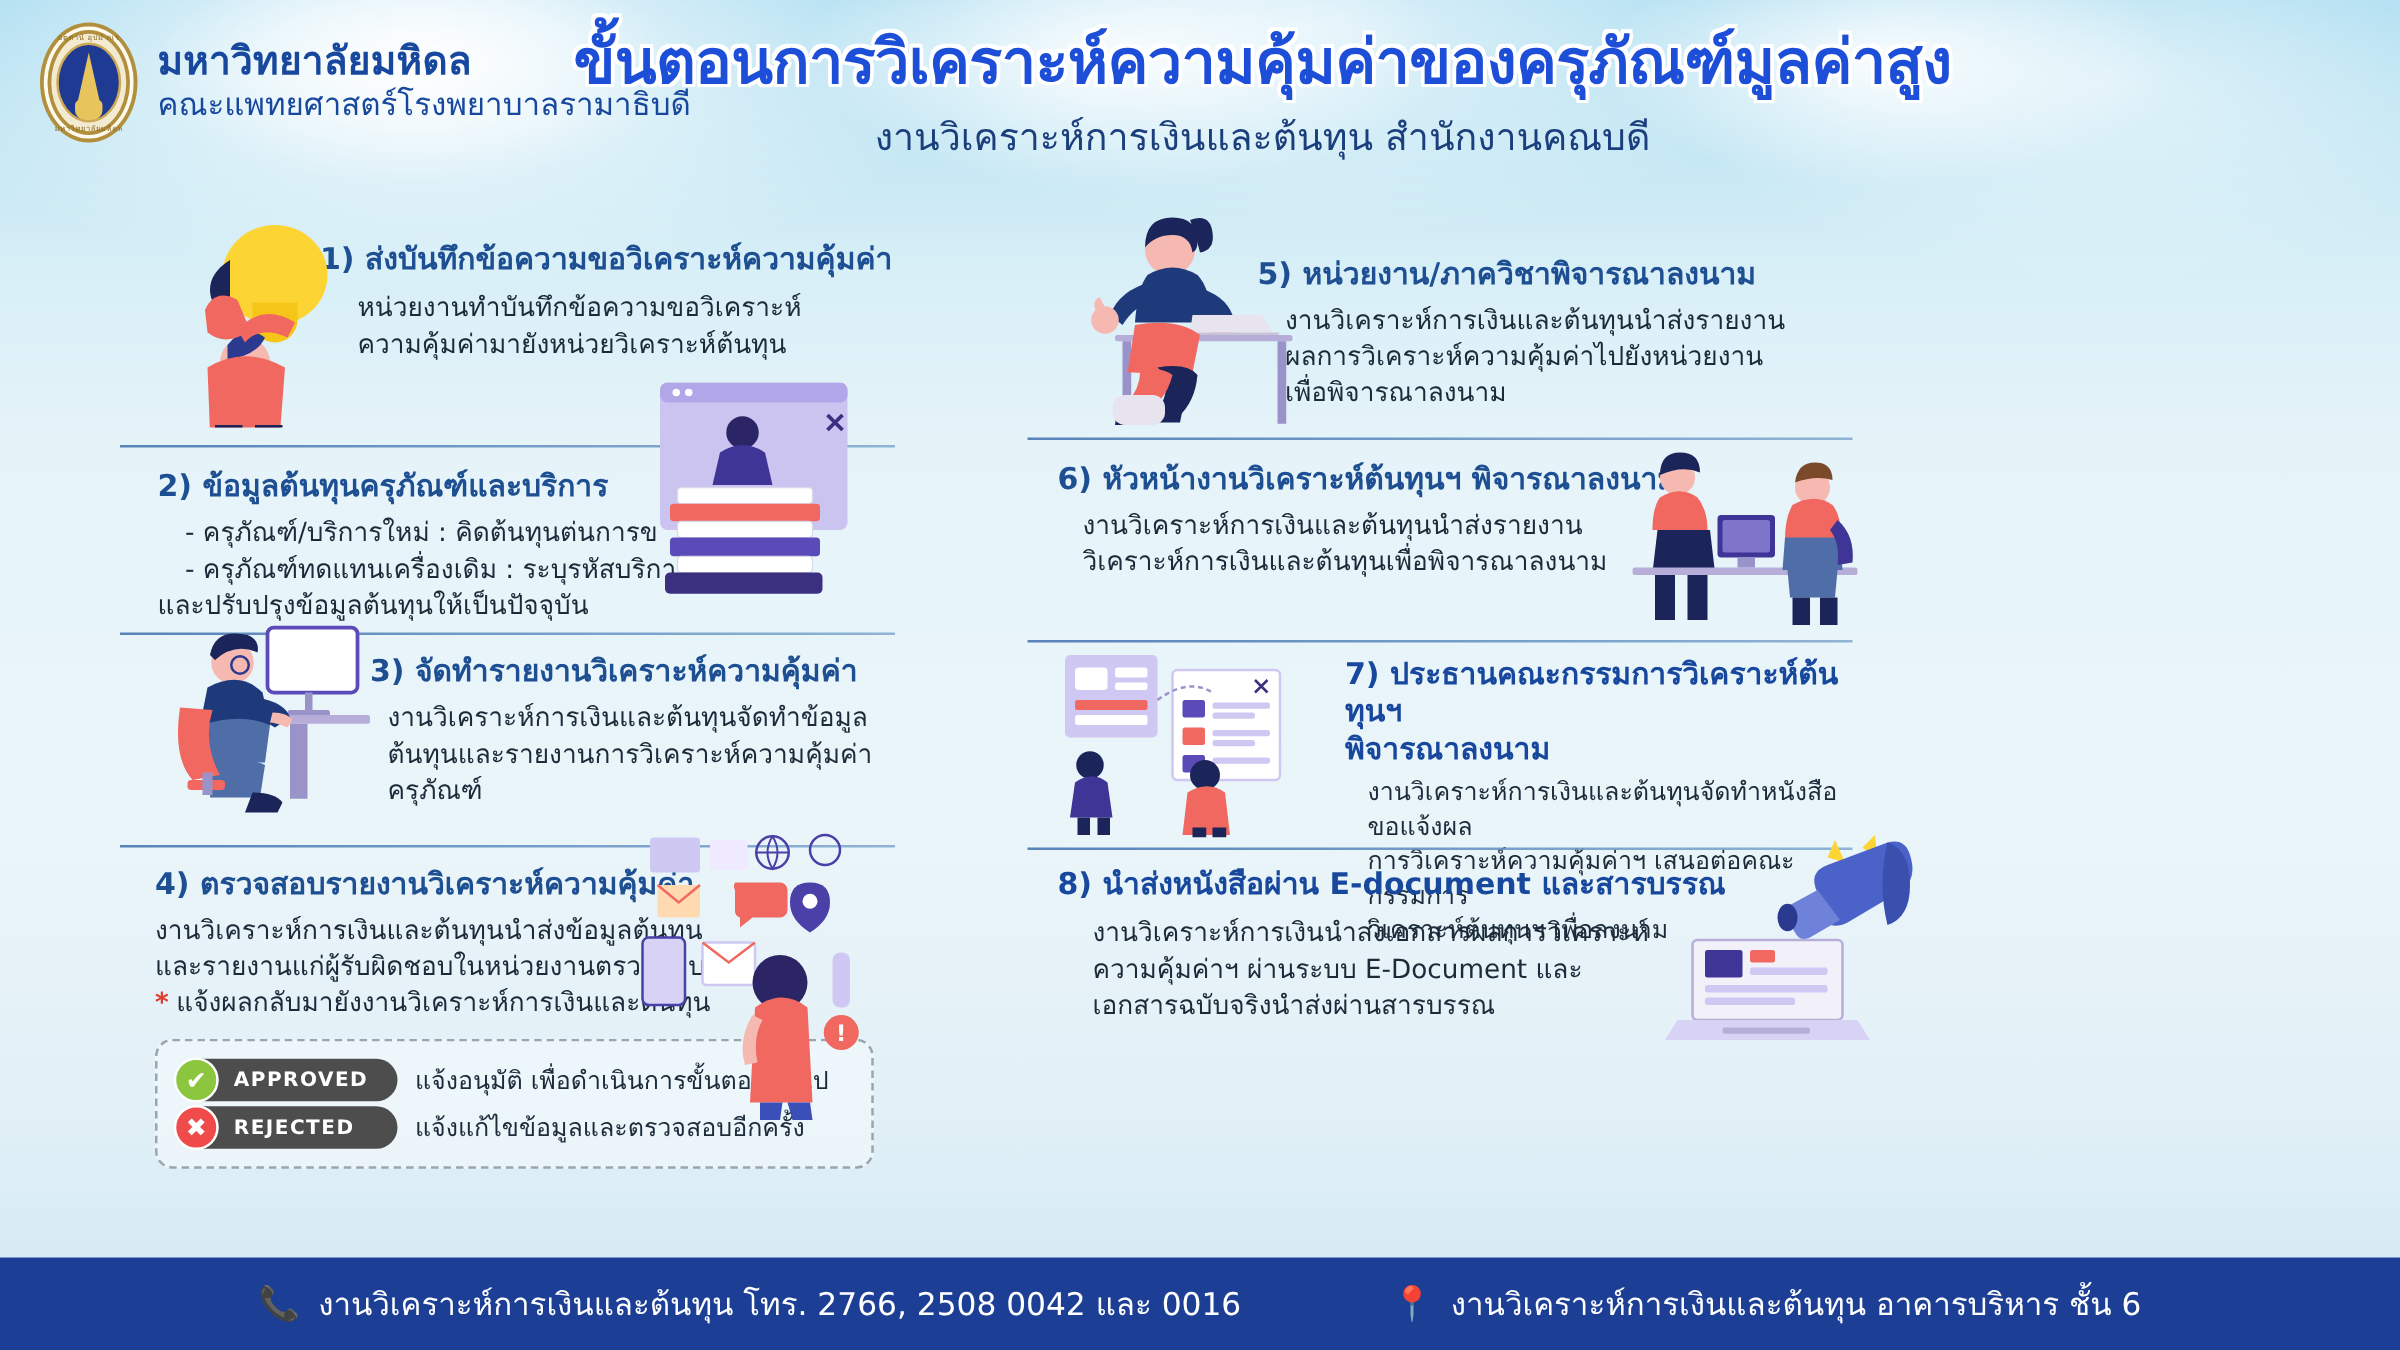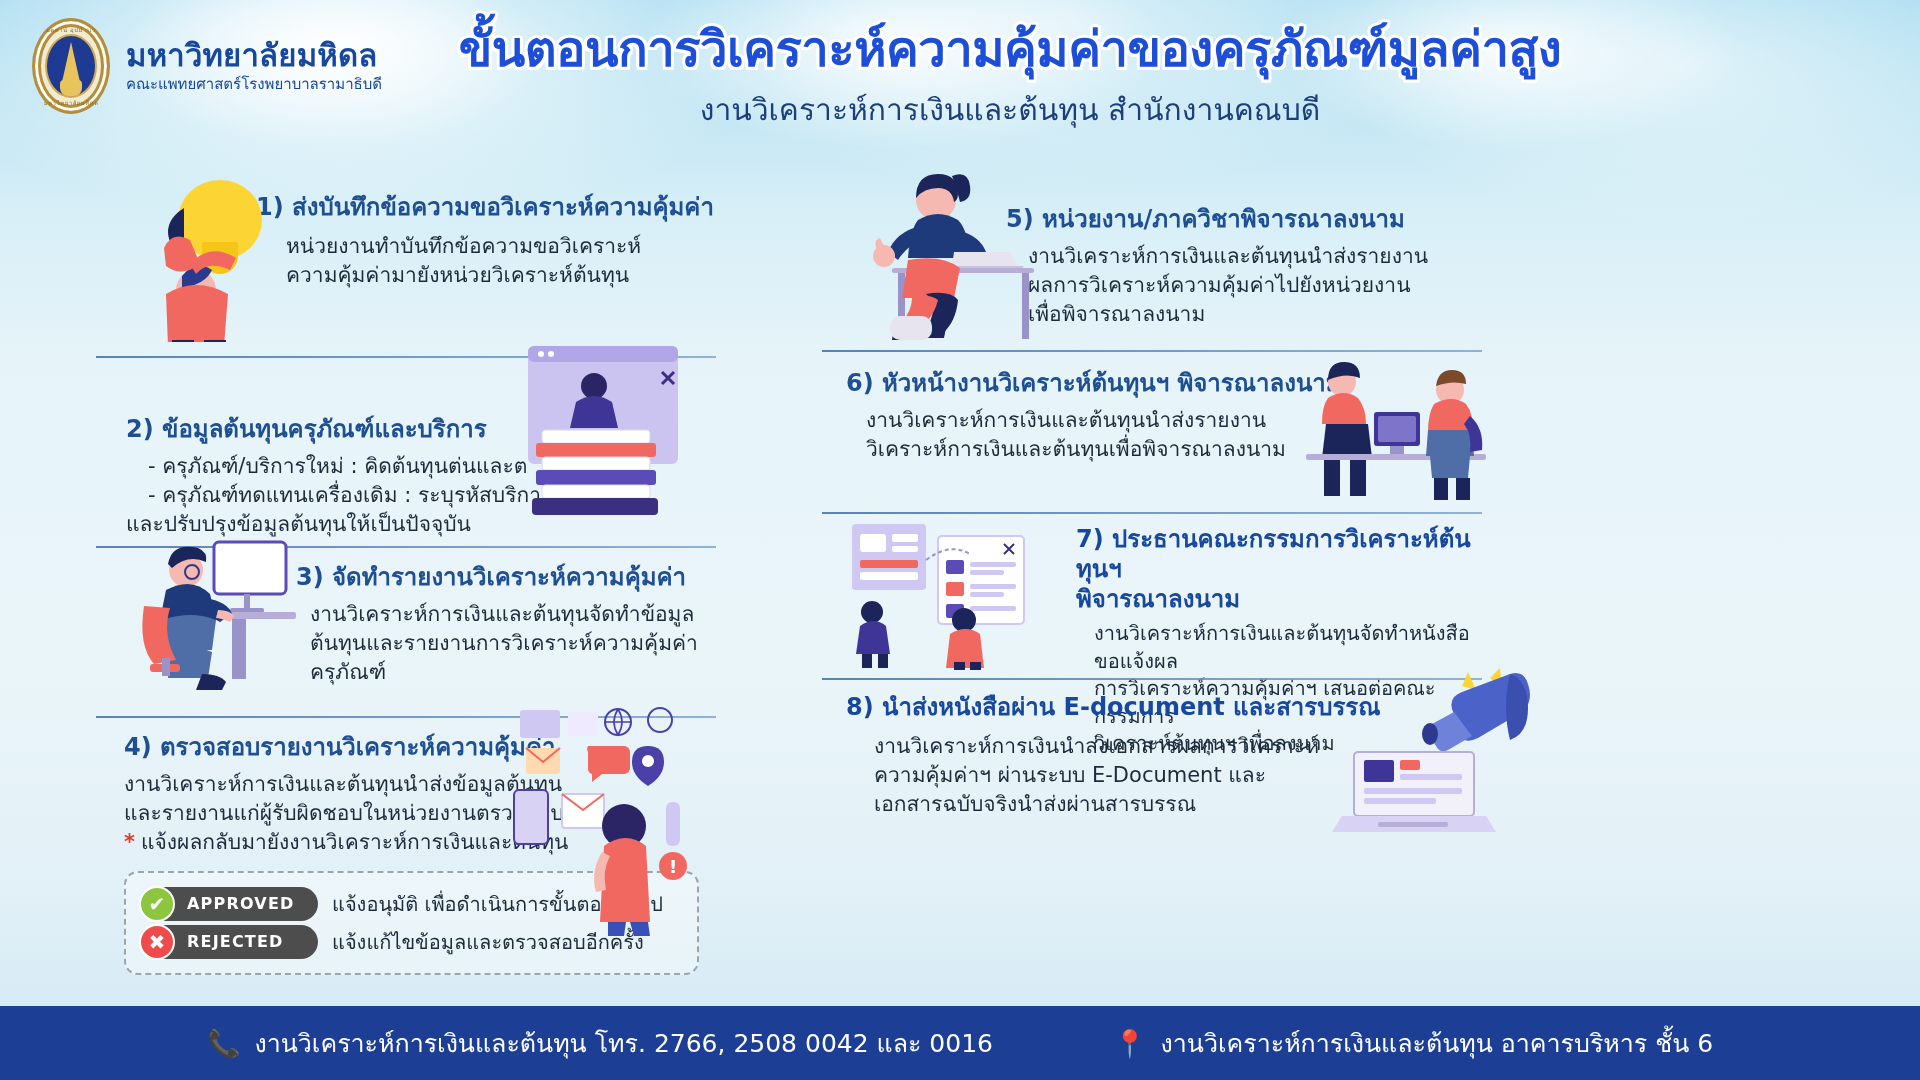--- a/index.html
+++ b/index.html
@@ -44,21 +44,21 @@
     content:""; position:absolute; left:-11px; top:38px; width:22px; height:16px;
     background:#e8c45c; border-radius:4px 4px 8px 8px;
   }
   .crest-text-top, .crest-text-bot {
     position:absolute; left:0; right:0; text-align:center;
     font-size:6px; color:#8a6a22; letter-spacing:.5px;
   }
   .crest-text-top { top:7px; }
   .crest-text-bot { bottom:6px; }
   .uni-name { font-size:31px; font-weight:700; color:#17489e; line-height:1.08; letter-spacing:.2px; }
-  .fac-name { font-size:15px; font-weight:400; color:#17489e; line-height:1.2; margin-top:2px; }
+  .fac-name { font-size:25px; font-weight:400; color:#17489e; line-height:1.2; margin-top:2px; }
 
   .title-block { position:absolute; left:420px; top:22px; width:1180px; text-align:center; }
   .main-title {
     font-size:49px; font-weight:800; color:#1d4ed8; line-height:1.14;
     letter-spacing:-.5px;
     text-shadow:
       -2.5px -2.5px 0 #fff, 2.5px -2.5px 0 #fff, -2.5px 2.5px 0 #fff, 2.5px 2.5px 0 #fff,
       0 -3px 0 #fff, 0 3px 0 #fff, -3px 0 0 #fff, 3px 0 0 #fff;
   }
   .sub-title { font-size:30px; font-weight:500; color:#1b3f7d; margin-top:8px; }
@@ -181,24 +181,24 @@
         <circle cx="110" cy="40" r="13" fill="#2b2565"></circle>
         <path d="M92 56 q18 -12 36 0 l6 26 h-48 z" fill="#3f3597"></path>
         <rect x="58" y="84" width="108" height="13" rx="3" fill="#fff" stroke="#d8d8e8"></rect>
         <rect x="52" y="97" width="120" height="14" rx="3" fill="#f0685f"></rect>
         <rect x="58" y="111" width="108" height="13" rx="3" fill="#fff" stroke="#d8d8e8"></rect>
         <rect x="52" y="124" width="120" height="15" rx="3" fill="#5b4bb8"></rect>
         <rect x="58" y="139" width="108" height="13" rx="3" fill="#fff" stroke="#d8d8e8"></rect>
         <rect x="48" y="152" width="126" height="17" rx="4" fill="#3b2f80"></rect>
       </svg>
     </div>
-    <div style="padding-left:30px; padding-top:16px;margin-top:40px;">
+    <div style="padding-left:30px; padding-top:16px;">
       <div class="step-head">2) ข้อมูลต้นทุนครุภัณฑ์และบริการ</div>
       <div class="step-body" style="margin-top:8px; padding-left:22px;">
-        <div>- ครุภัณฑ์/บริการใหม่ : คิดต้นทุนต่นและต</div>
+        <div>- ครุภัณฑ์/บริการใหม่ : คิดต้นทุนต่นการข</div>
         <div>- ครุภัณฑ์ทดแทนเครื่องเดิม : ระบุรหัสบริการ</div>
         <div style="margin-left:-22px;">และปรับปรุงข้อมูลต้นทุนให้เป็นปัจจุบัน</div>
       </div>
     </div>
   </div>
 
   <div class="divider"></div>
 
   <div class="step" style="height:168px;">
     <div class="ill" style="left:30px; top:-16px;">

